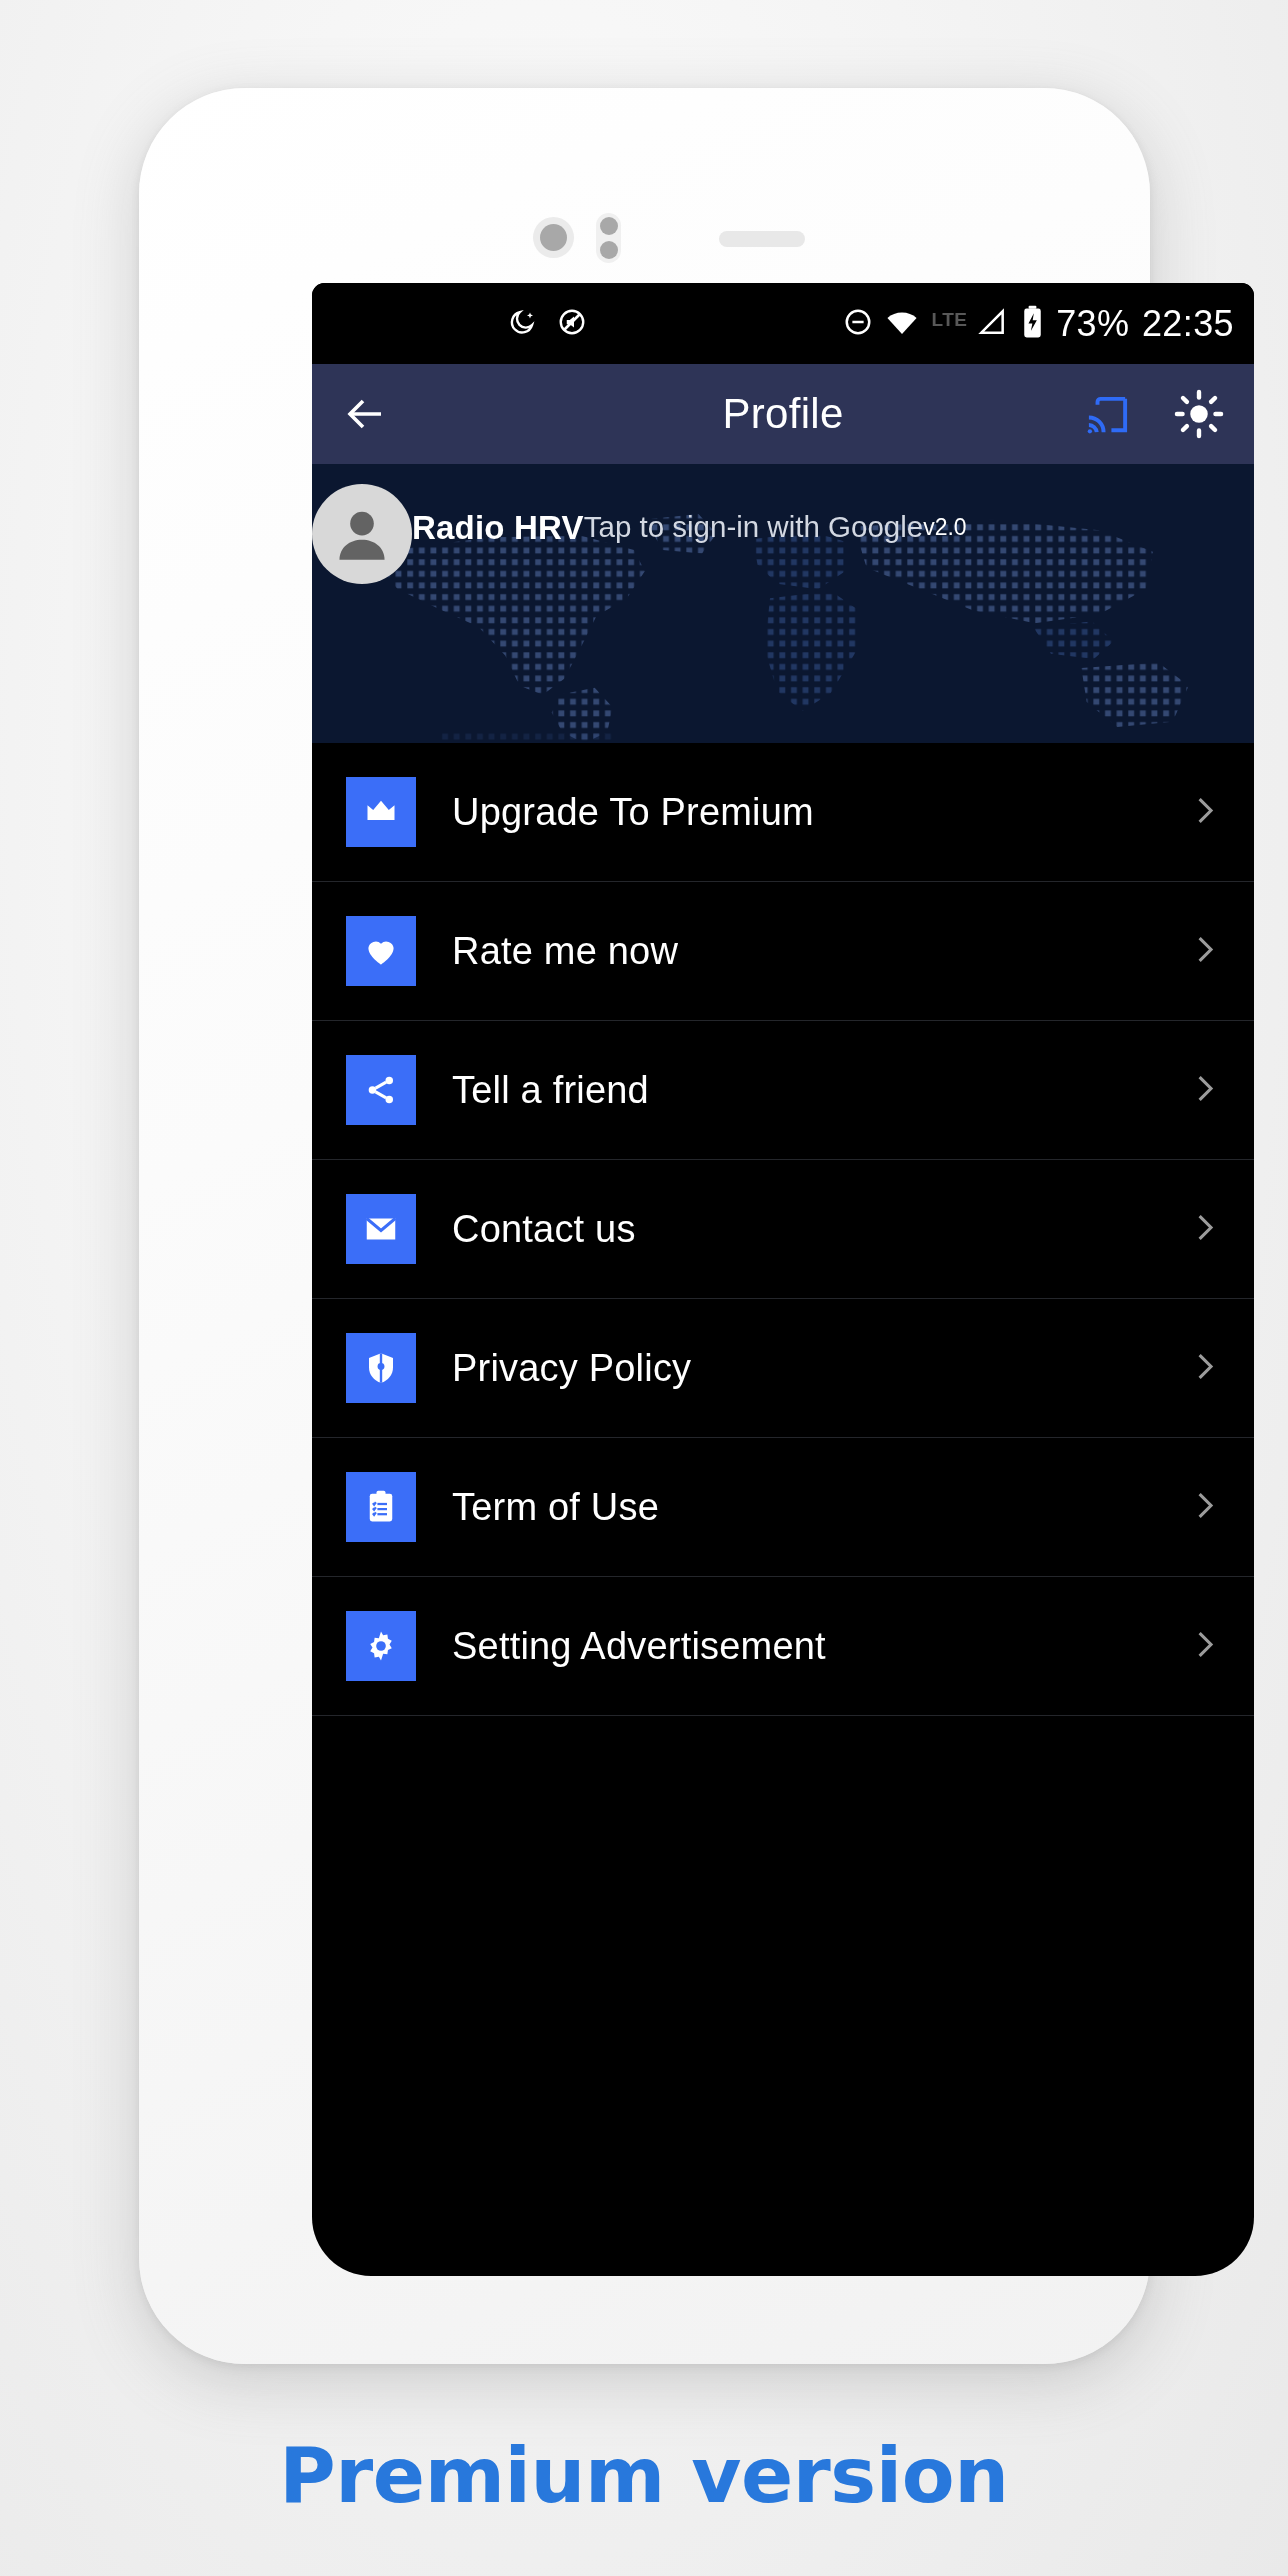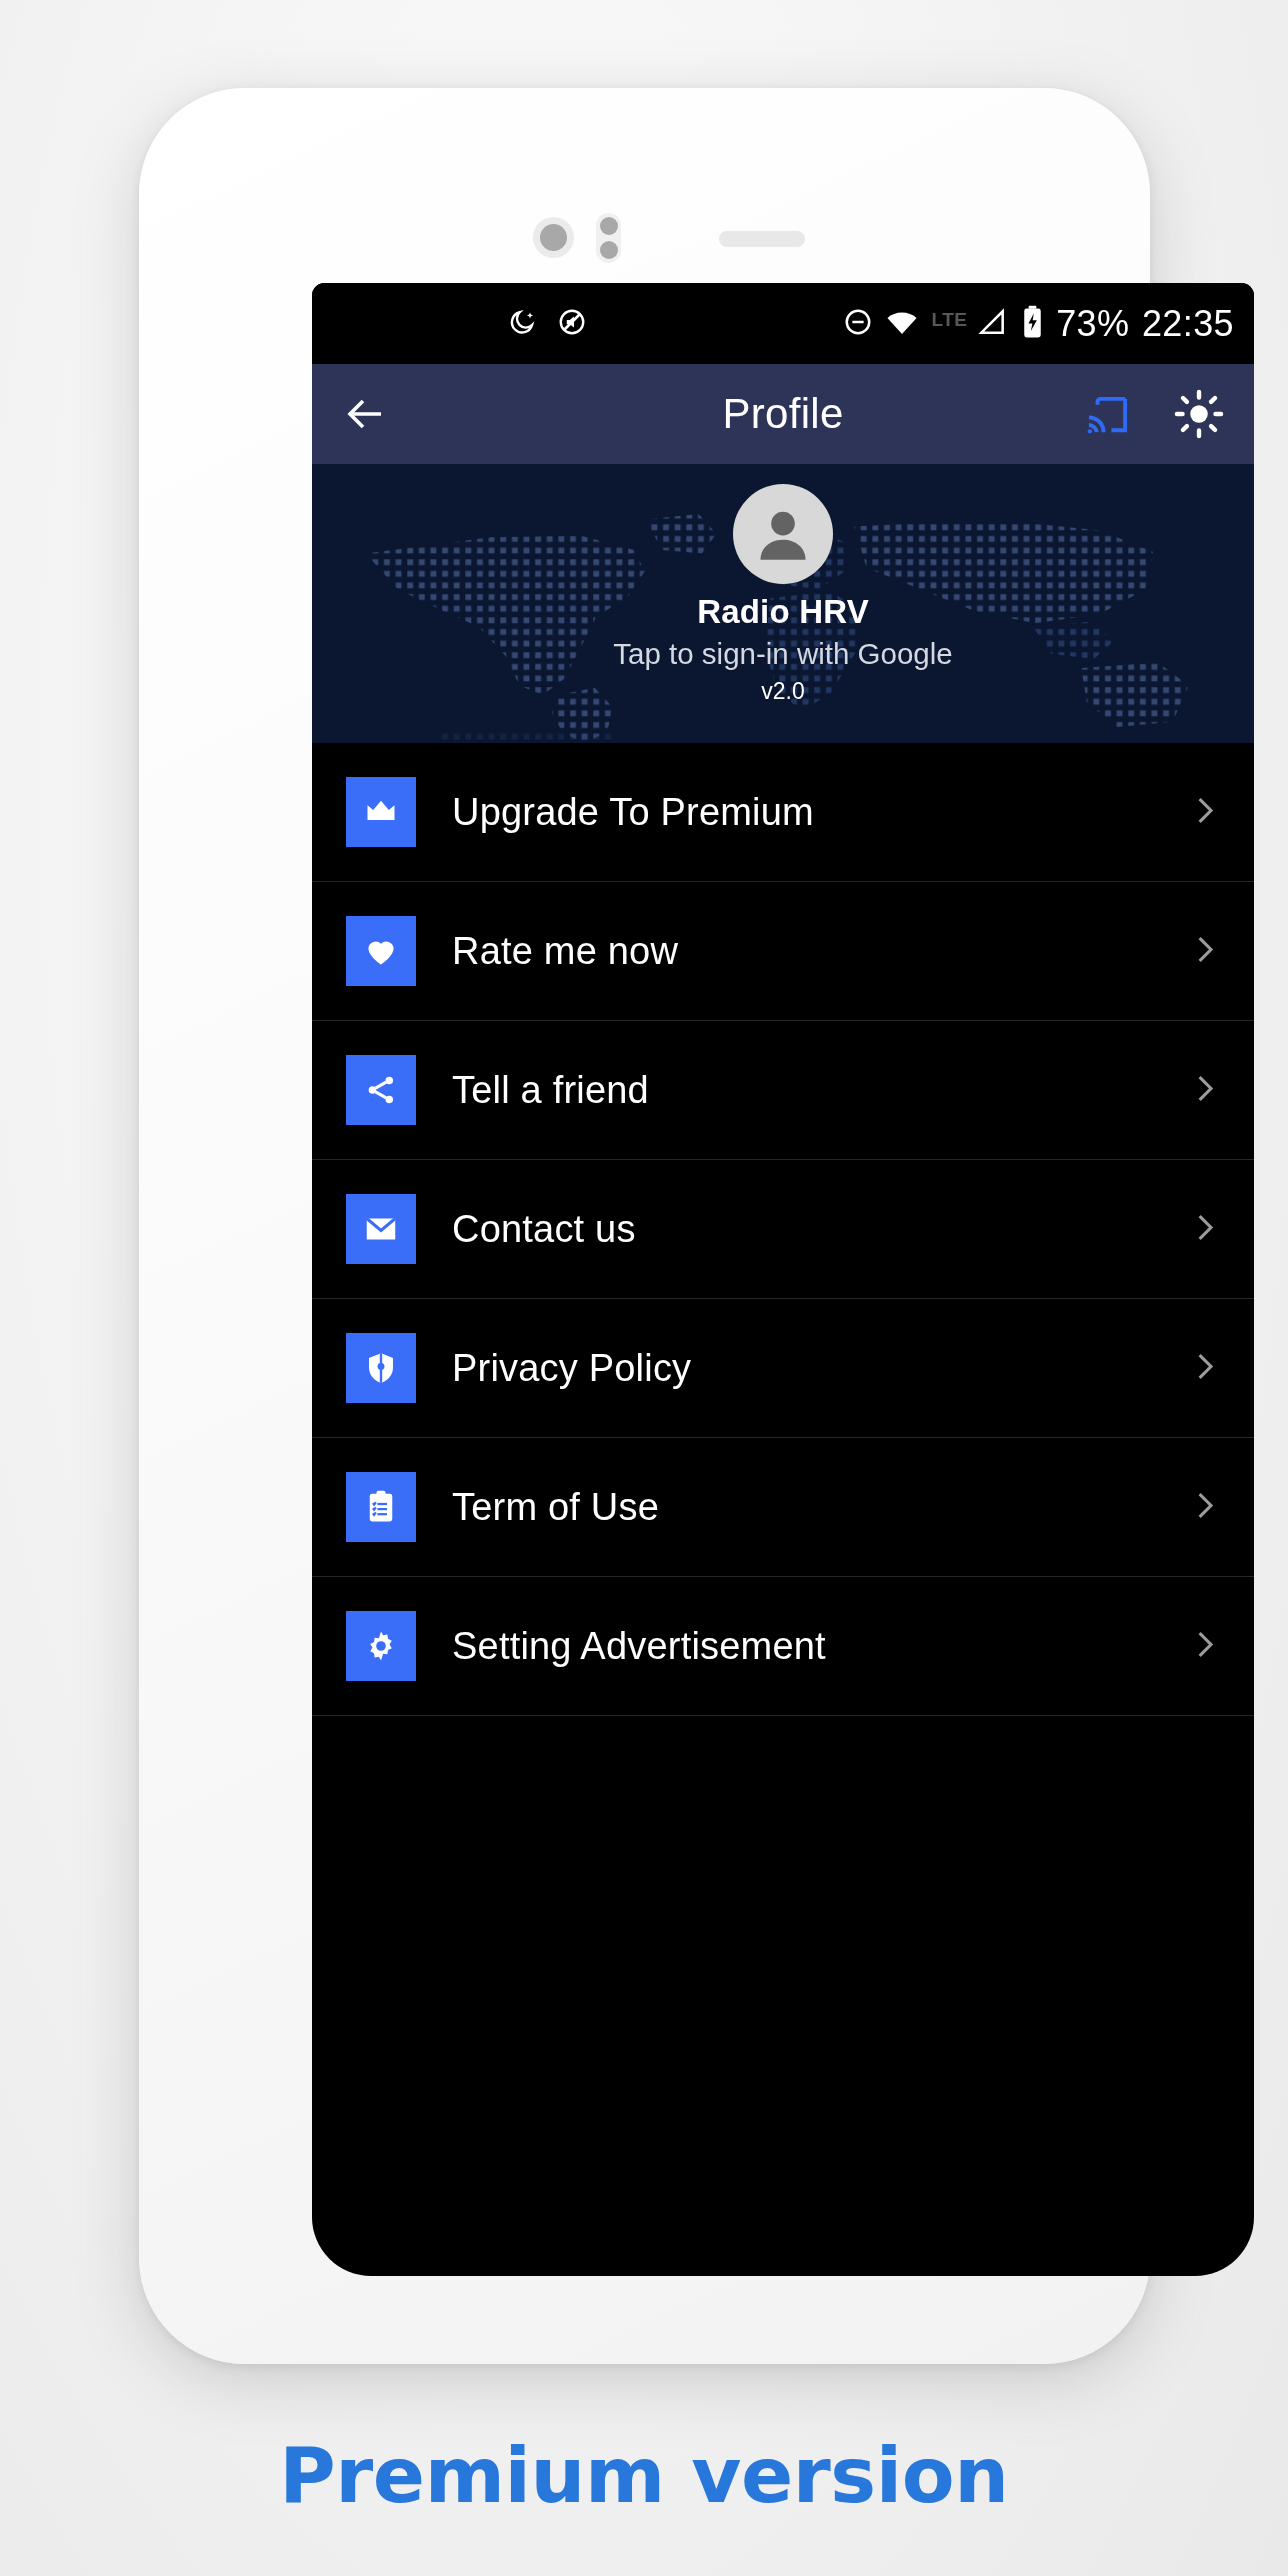--- a/index.html
+++ b/index.html
@@ -170,24 +170,23 @@
   }
   #world-map {
     position: absolute;
     inset: 0;
     opacity: 0.55;
   }
   .hdr-content {
     position: relative;
     z-index: 2;
     display: flex;
-    flex-direction: column;
+    flex-direction: row;
     align-items: center;
     width: 100%;
-    justify-content: flex-end;
   }
   #avatar {
     margin-top: 19.7px;
     width: 100px;
     height: 100px;
     border-radius: 50%;
     background: #d8d8d8;
     display: flex;
     align-items: center;
     justify-content: center;

